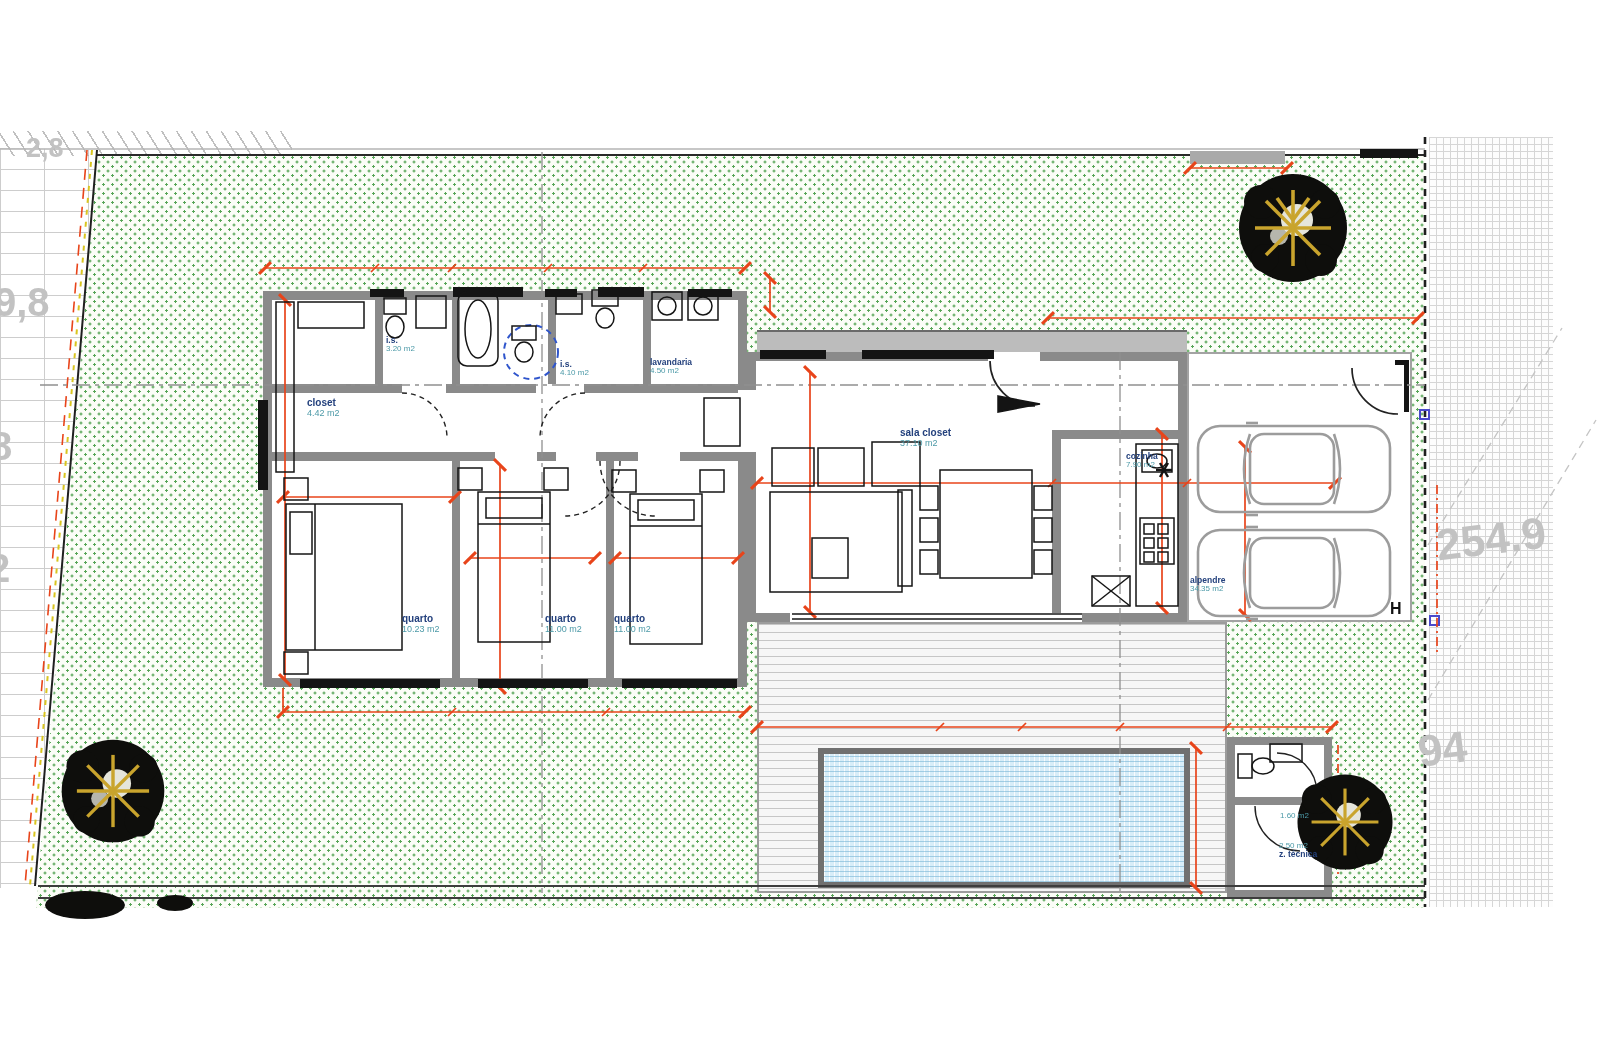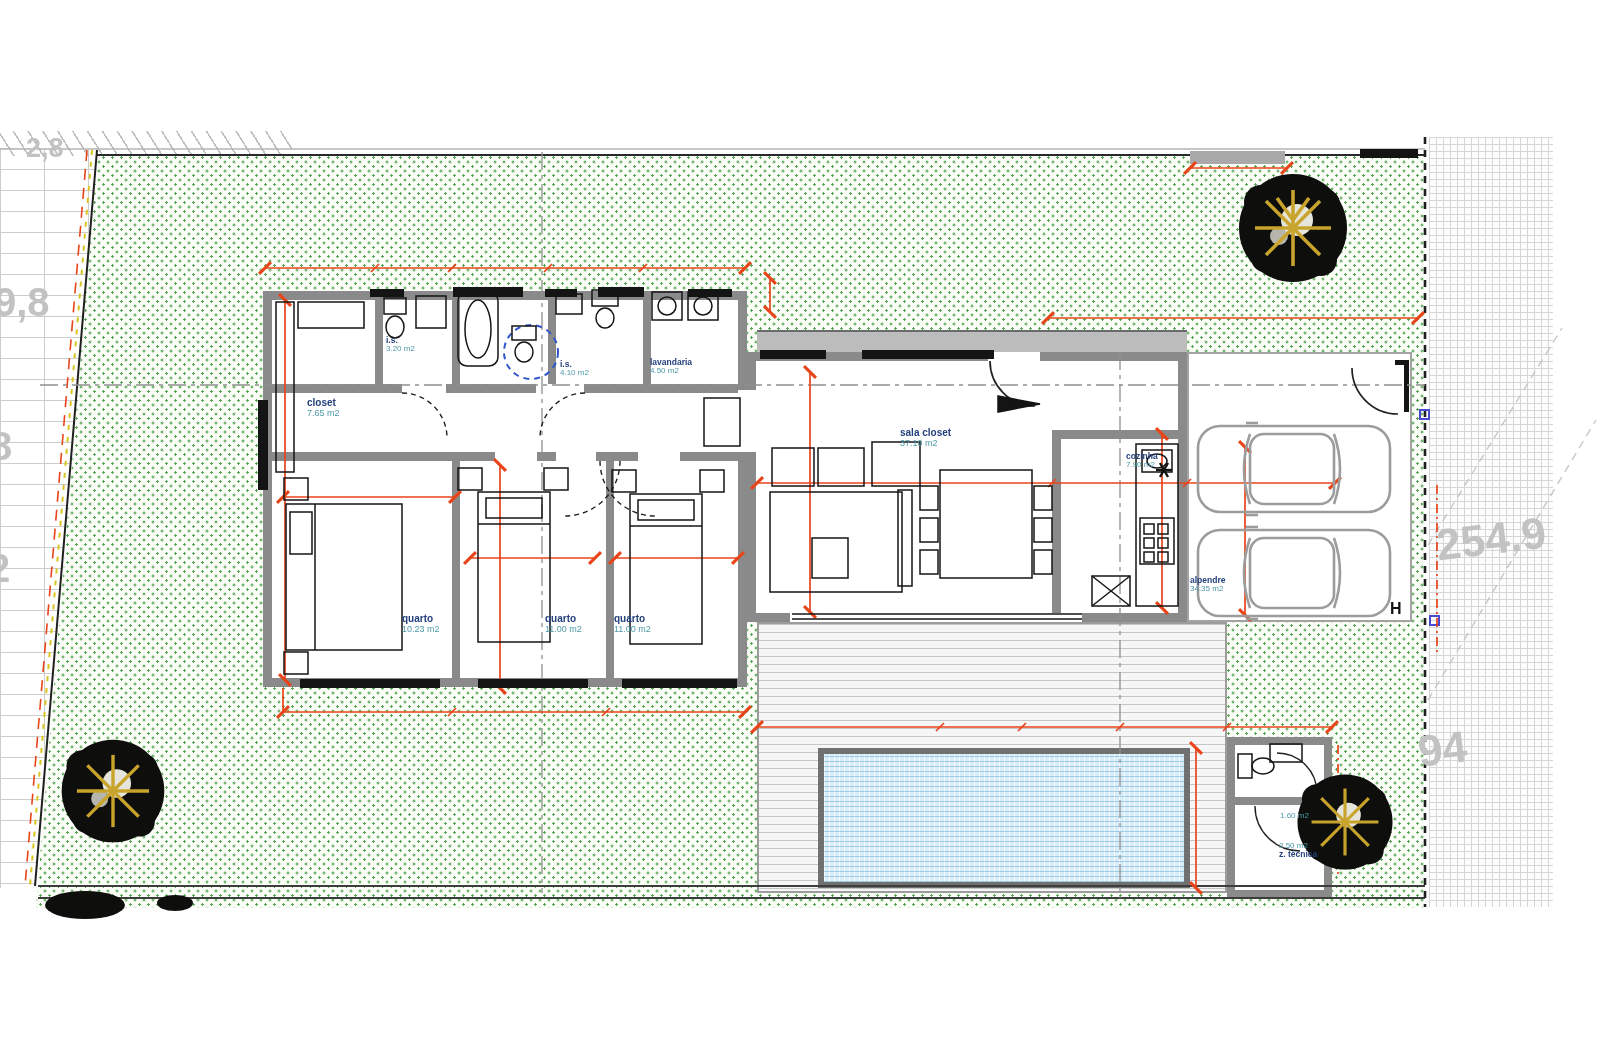--- a/index.html
+++ b/index.html
@@ -372,21 +372,21 @@
       </g>
     </g>
     <g fill="#0e0e0c">
       <ellipse cx="85" cy="905" rx="40" ry="14"></ellipse>
         <ellipse cx="175" cy="903" rx="18" ry="8"></ellipse>
     </g>
   </svg>
 
   <div class="abs room-label" style="left:272px;top:398px;margin-left:35px;">
     <span class="nm">closet</span>
-    <span class="ar">7.65 m2</span>
+    <span class="ar">4.42 m2</span>
   </div>
   <div class="abs room-label sm" style="left:386px;top:336px;">
     <span class="nm">i.s.</span>
     <span class="ar">3.20 m2</span>
   </div>
   <div class="abs room-label sm" style="left:560px;top:360px;">
     <span class="nm">i.s.</span>
     <span class="ar">4.10 m2</span>
   </div>
   <div class="abs room-label sm" style="left:650px;top:358px;">

